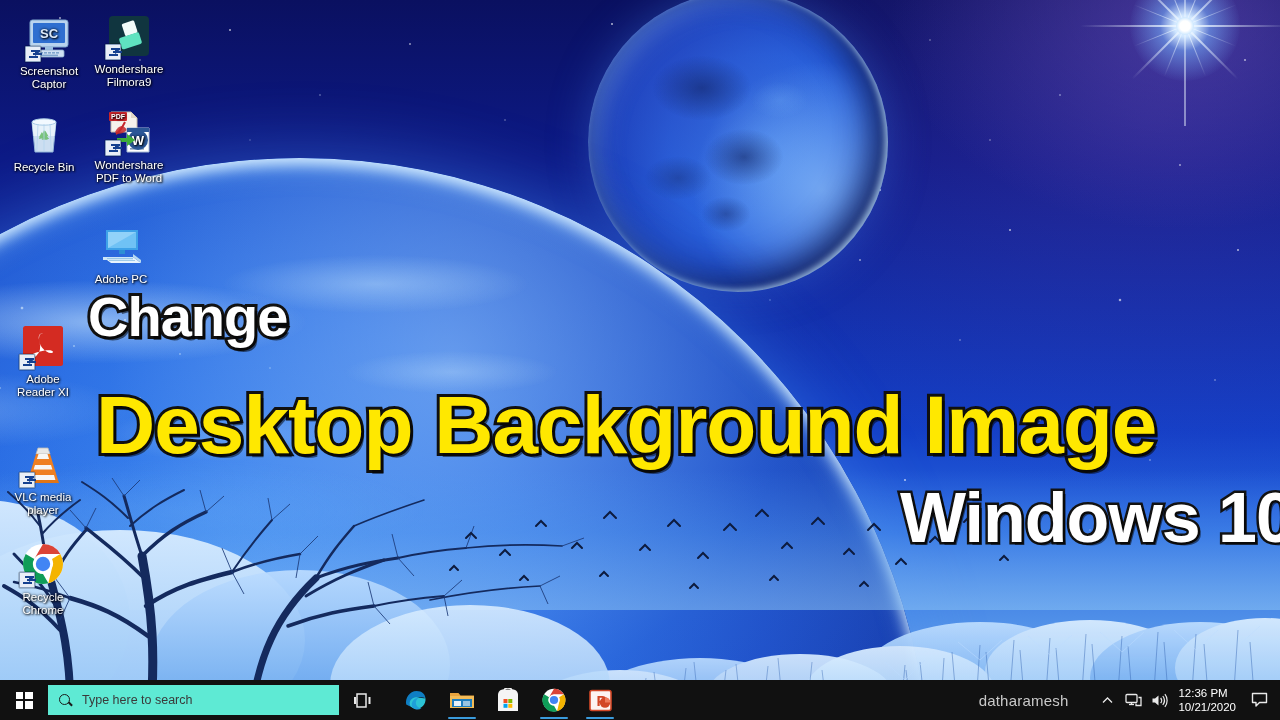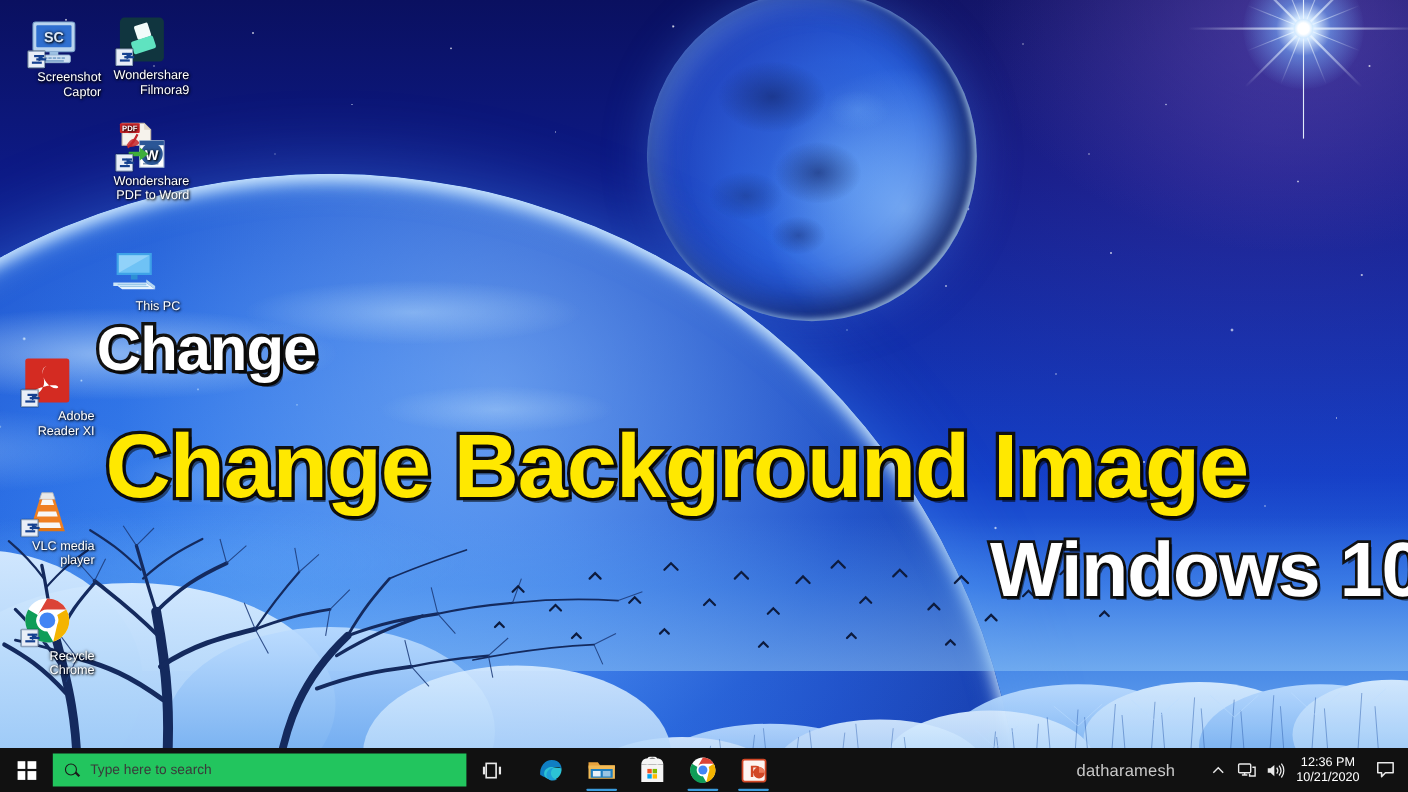--- a/index.html
+++ b/index.html
@@ -172,21 +172,21 @@
     text-shadow:3px 3px 0 rgba(0,0,0,.5);
   }
 
   
   .dicon {
     position:absolute; width:86px; text-align:center; cursor:default;
     font-size:11.5px; line-height:12.6px; color:#fff;
     text-shadow:1px 1px 2px rgba(0,0,0,.95), 0 0 3px rgba(0,0,0,.9);
   }
   .dicon .gfx { width:48px; height:48px; margin:0 auto 3px; position:relative; }
-  .dicon .lbl { display:block;text-align:right; }
+  .dicon .lbl { display:block; }
   .shortcut {
     position:absolute; left:0; bottom:0; width:16px; height:16px;
     background:#e9eef7; border:1px solid #8aa0bd; border-radius:1px;
     box-shadow:0 0 0 .5px rgba(0,0,0,.35);
   }
   .shortcut:after {
     content:""; position:absolute; left:3px; top:9px; width:9px; height:2px; background:#15408f;
     box-shadow:4px -3px 0 0 #15408f, 2px -6px 0 0 #15408f;
   }
   .shortcut:before {
@@ -201,21 +201,21 @@
     font-size:12.5px; color:#e9e9e9;
   }
   #start-btn {
     width:48px; height:40px; display:flex; align-items:center; justify-content:center; flex:none;
   }
   #start-btn .wlogo {
     width:17px; height:17px; display:grid; grid-template-columns:1fr 1fr; grid-template-rows:1fr 1fr; gap:2.2px;
   }
   #start-btn .wlogo i { background:#fff; display:block; }
   #search-box {
-    width:376px; height:30px; background:#22c55e; display:flex; align-items:center;
+    width:291px; height:30px; background:#5eead4; display:flex; align-items:center;
     padding:0 10px; flex:none; margin-left:0;
   }
   #search-box .mag {
     width:15px; height:15px; flex:none; margin-right:9px; position:relative;
   }
   #search-box .mag:before {
     content:""; position:absolute; left:1px; top:1px; width:9px; height:9px;
     border:1.5px solid #1b1b1b; border-radius:50%;
   }
   #search-box .mag:after {
@@ -230,21 +230,21 @@
     position:relative;
   }
   .tb-app .under {
     position:absolute; bottom:1px; left:9px; width:28px; height:2.5px; background:#3a9bdc; border-radius:1px;
   }
   .tb-spacer { flex:1 1 auto; }
   #tray { display:flex; align-items:center; height:36px; padding-right:6px; }
   #user-label { color:#c9c9c9; font-size:15px; margin-right:26px; letter-spacing:.2px; }
   .tray-ic { width:26px; height:40px; display:flex; align-items:center; justify-content:center; }
   #clock {
-    display:flex; flex-direction:column; align-items:center; justify-content:center;
+    display:flex; flex-direction:column; align-items:flex-start; justify-content:center;
     line-height:14px; font-size:11.5px; padding:0 8px 0 6px; color:#fff;
   }
   #action-center { width:30px; height:40px; display:flex; align-items:center; justify-content:center; }
 </style>
 </head>
 <body>
 
 <div id="desktop">
 
   <div class="stars"></div>
@@ -400,21 +400,21 @@
         <path d="M770 150 l4 -4 l4 4"></path>
         <path d="M860 156 l4 -4 l4 4"></path>
         <path d="M930 112 l5 -5 l5 5"></path>
         <path d="M964 92 l5 -5 l5 5"></path>
         <path d="M1000 130 l4 -4 l4 4"></path>
       </g>
     </svg>
   </div>
 
   <div class="ov" id="ov-change">Change</div>
-  <div class="ov" id="ov-main">Change Background Image</div>
+  <div class="ov" id="ov-main">Desktop Background Image</div>
   <div class="ov" id="ov-win">Windows 10</div>
 
   <div class="dicon" style="left:6px; top:14px;">
     <div class="gfx">
       <svg width="48" height="48" viewBox="0 0 48 48">
         <rect x="5" y="6" width="38" height="27" rx="2.5" fill="#b9d4ef" stroke="#7fa6cd" stroke-width="1"></rect>
         <rect x="8" y="9" width="32" height="20" rx="1" fill="#2f6fd0"></rect>
         <text x="24" y="24" font-family="Liberation Sans, sans-serif" font-size="13" font-weight="bold" fill="#dce9f8" text-anchor="middle">SC</text>
         <rect x="20" y="33" width="8" height="3" fill="#9cc0e2"></rect>
         <rect x="9" y="36" width="30" height="7" rx="1.5" fill="#cfe0f2" stroke="#8fb0d2" stroke-width=".8"></rect>
@@ -440,20 +440,40 @@
         <rect x="4" y="4" width="40" height="40" rx="4" fill="#10353f"></rect>
         <rect x="18" y="10" width="13" height="13" rx="1.5" fill="#f2fbfa" transform="rotate(-18 24 16)"></rect>
         <rect x="15" y="23" width="21" height="12" rx="2" fill="#5fe3c0" transform="rotate(-18 25 29)"></rect>
       </svg>
       <span class="shortcut"></span>
     </div>
     <span class="lbl">Wondershare</span>
     <span class="lbl">Filmora9</span>
   </div>
 
+  <div class="dicon" style="left:1px; top:110px;">
+    <div class="gfx">
+      <svg width="48" height="48" viewBox="0 0 48 48">
+        <path d="M12 12 L36 12 L33 42 L15 42 Z" fill="#d7e9f7" stroke="#9cc1df" stroke-width="1" opacity=".95"></path>
+        <path d="M12 12 L36 12 L34.6 26 L13.4 26 Z" fill="#eaf4fb" opacity=".9"></path>
+        <ellipse cx="24" cy="12" rx="12" ry="3.2" fill="#f2f9ff" stroke="#a8cbe6" stroke-width="1"></ellipse>
+        <g fill="#6fbf6f" opacity=".9">
+          <path d="M24 20 l3.4 5.8 h-2.2 l2.6 4 h-6.2 l2.4 -4 h-2.2 Z" transform="rotate(0 24 26)"></path>
+          <path d="M24 20 l3.4 5.8 h-2.2 l2.6 4 h-6.2 l2.4 -4 h-2.2 Z" transform="rotate(120 24 26)"></path>
+          <path d="M24 20 l3.4 5.8 h-2.2 l2.6 4 h-6.2 l2.4 -4 h-2.2 Z" transform="rotate(240 24 26)"></path>
+        </g>
+        <g stroke="#b4d4ee" stroke-width="1" opacity=".8">
+          <path d="M18 14 L16.8 41"></path>
+            <path d="M24 14 L24 41"></path>
+            <path d="M30 14 L31.2 41"></path>
+        </g>
+      </svg>
+    </div>
+    <span class="lbl">Recycle Bin</span>
+  </div>
 
   <div class="dicon" style="left:86px; top:108px;">
     <div class="gfx">
       <svg width="48" height="48" viewBox="0 0 48 48">
         <path d="M6 4 h20 l6 6 v14 h-26 Z" fill="#f6f2ec" stroke="#c9bda9" stroke-width="1"></path>
         <path d="M26 4 l6 6 h-6 Z" fill="#e2d8c8"></path>
         <rect x="4" y="4" width="18" height="9" rx="1" fill="#d3262b"></rect>
         <text x="13" y="11.4" font-family="Liberation Sans, sans-serif" font-size="7" font-weight="bold" fill="#fff" text-anchor="middle">PDF</text>
         <path d="M10 24 c4 -7 8 -8 12 -2 c-4 4 -9 5 -12 2 Z" fill="#c4272c" opacity=".85"></path>
         <path d="M20 14 c-3 6 -5 10 -9 12" stroke="#c4272c" stroke-width="2" fill="none"></path>
@@ -487,21 +507,21 @@
         <path d="M22 28 h6 v4 h-6 Z" fill="#2d8fd4"></path>
         <path d="M6 35 h30 l8 6 h-30 Z" fill="#e8f4fd"></path>
         <path d="M6 35 h30 v3 h-30 Z" fill="#cde6f8"></path>
         <path d="M36 35 l8 6 v-3 l-8 -6 Z" fill="#b7d9f2"></path>
         <g stroke="#8cbfe2" stroke-width=".8">
           <path d="M10 36.5 h26"></path>
             <path d="M12 38.5 h26"></path>
         </g>
       </svg>
     </div>
-    <span class="lbl">This PC</span>
+    <span class="lbl">Adobe PC</span>
   </div>
 
   <div class="dicon" style="left:0px; top:440px;">
     <div class="gfx">
       <svg width="48" height="48" viewBox="0 0 48 48">
         <path d="M19 8 h10 l2 6 h-14 Z" fill="#e8e8e8" stroke="#b9b9b9" stroke-width=".8"></path>
         <path d="M17 14 h14 l8 26 h-30 Z" fill="#ef7f22"></path>
         <path d="M19.5 14 h9 l1.6 5 h-12.2 Z" fill="#f7f7f7"></path>
         <path d="M17.4 20 h13.2 l1.4 4.5 h-16 Z" fill="#ef7f22"></path>
         <path d="M16 25 h16 l1.4 4.5 h-18.8 Z" fill="#f7f7f7"></path>

